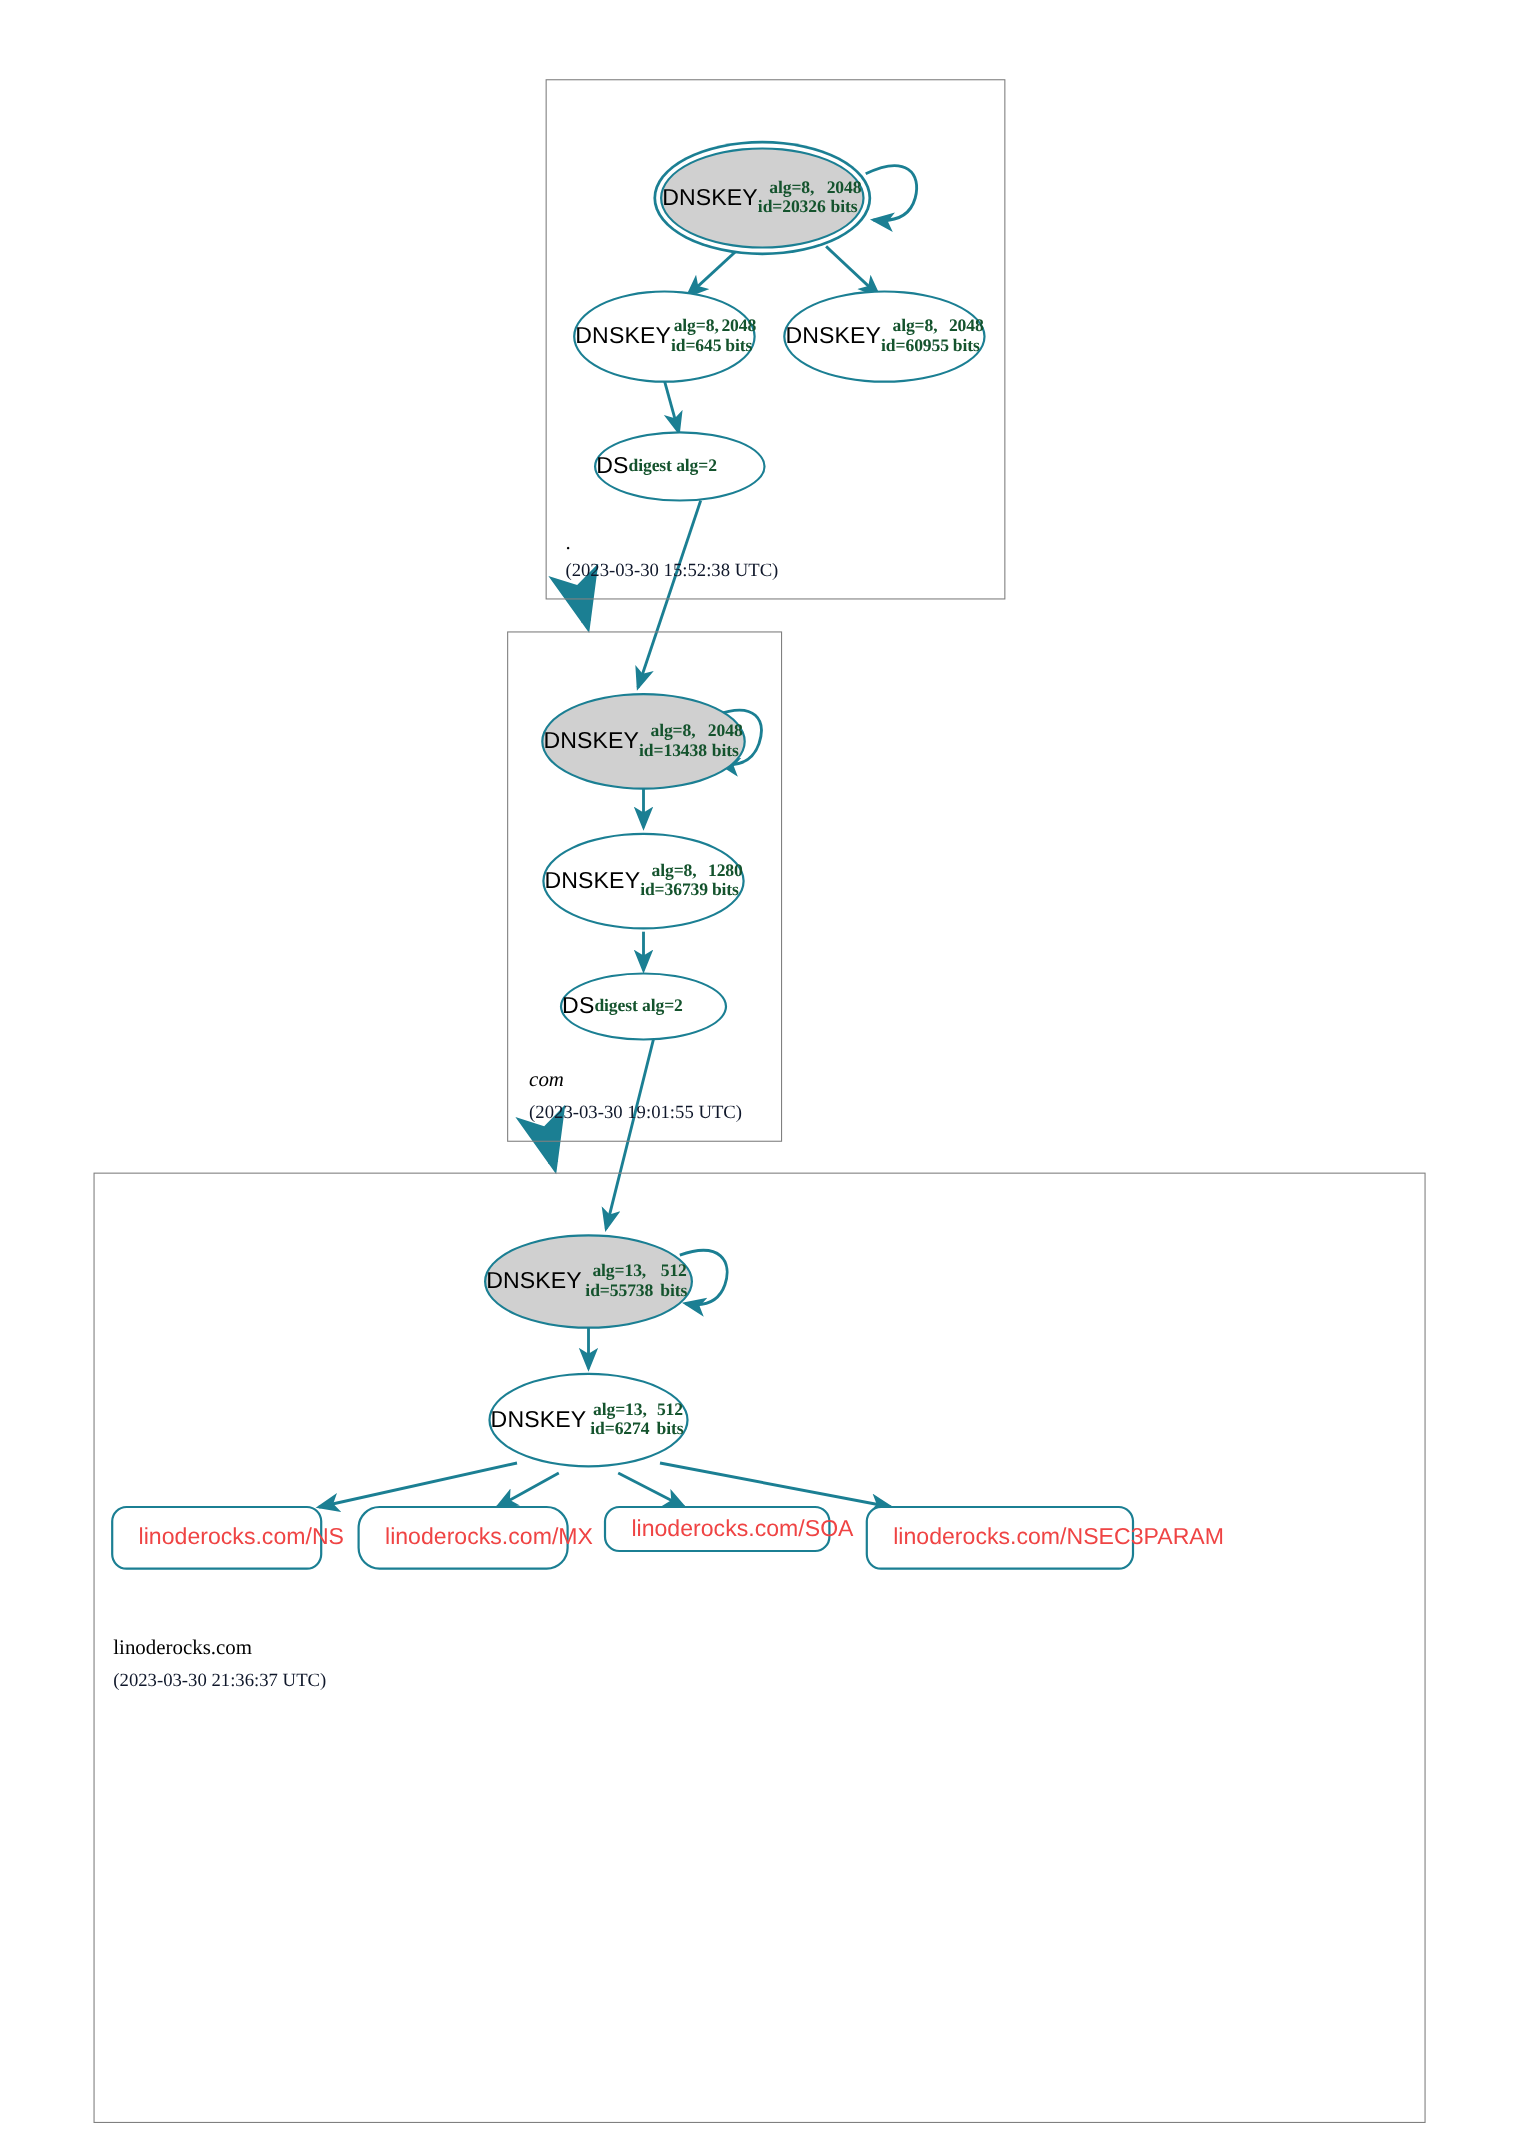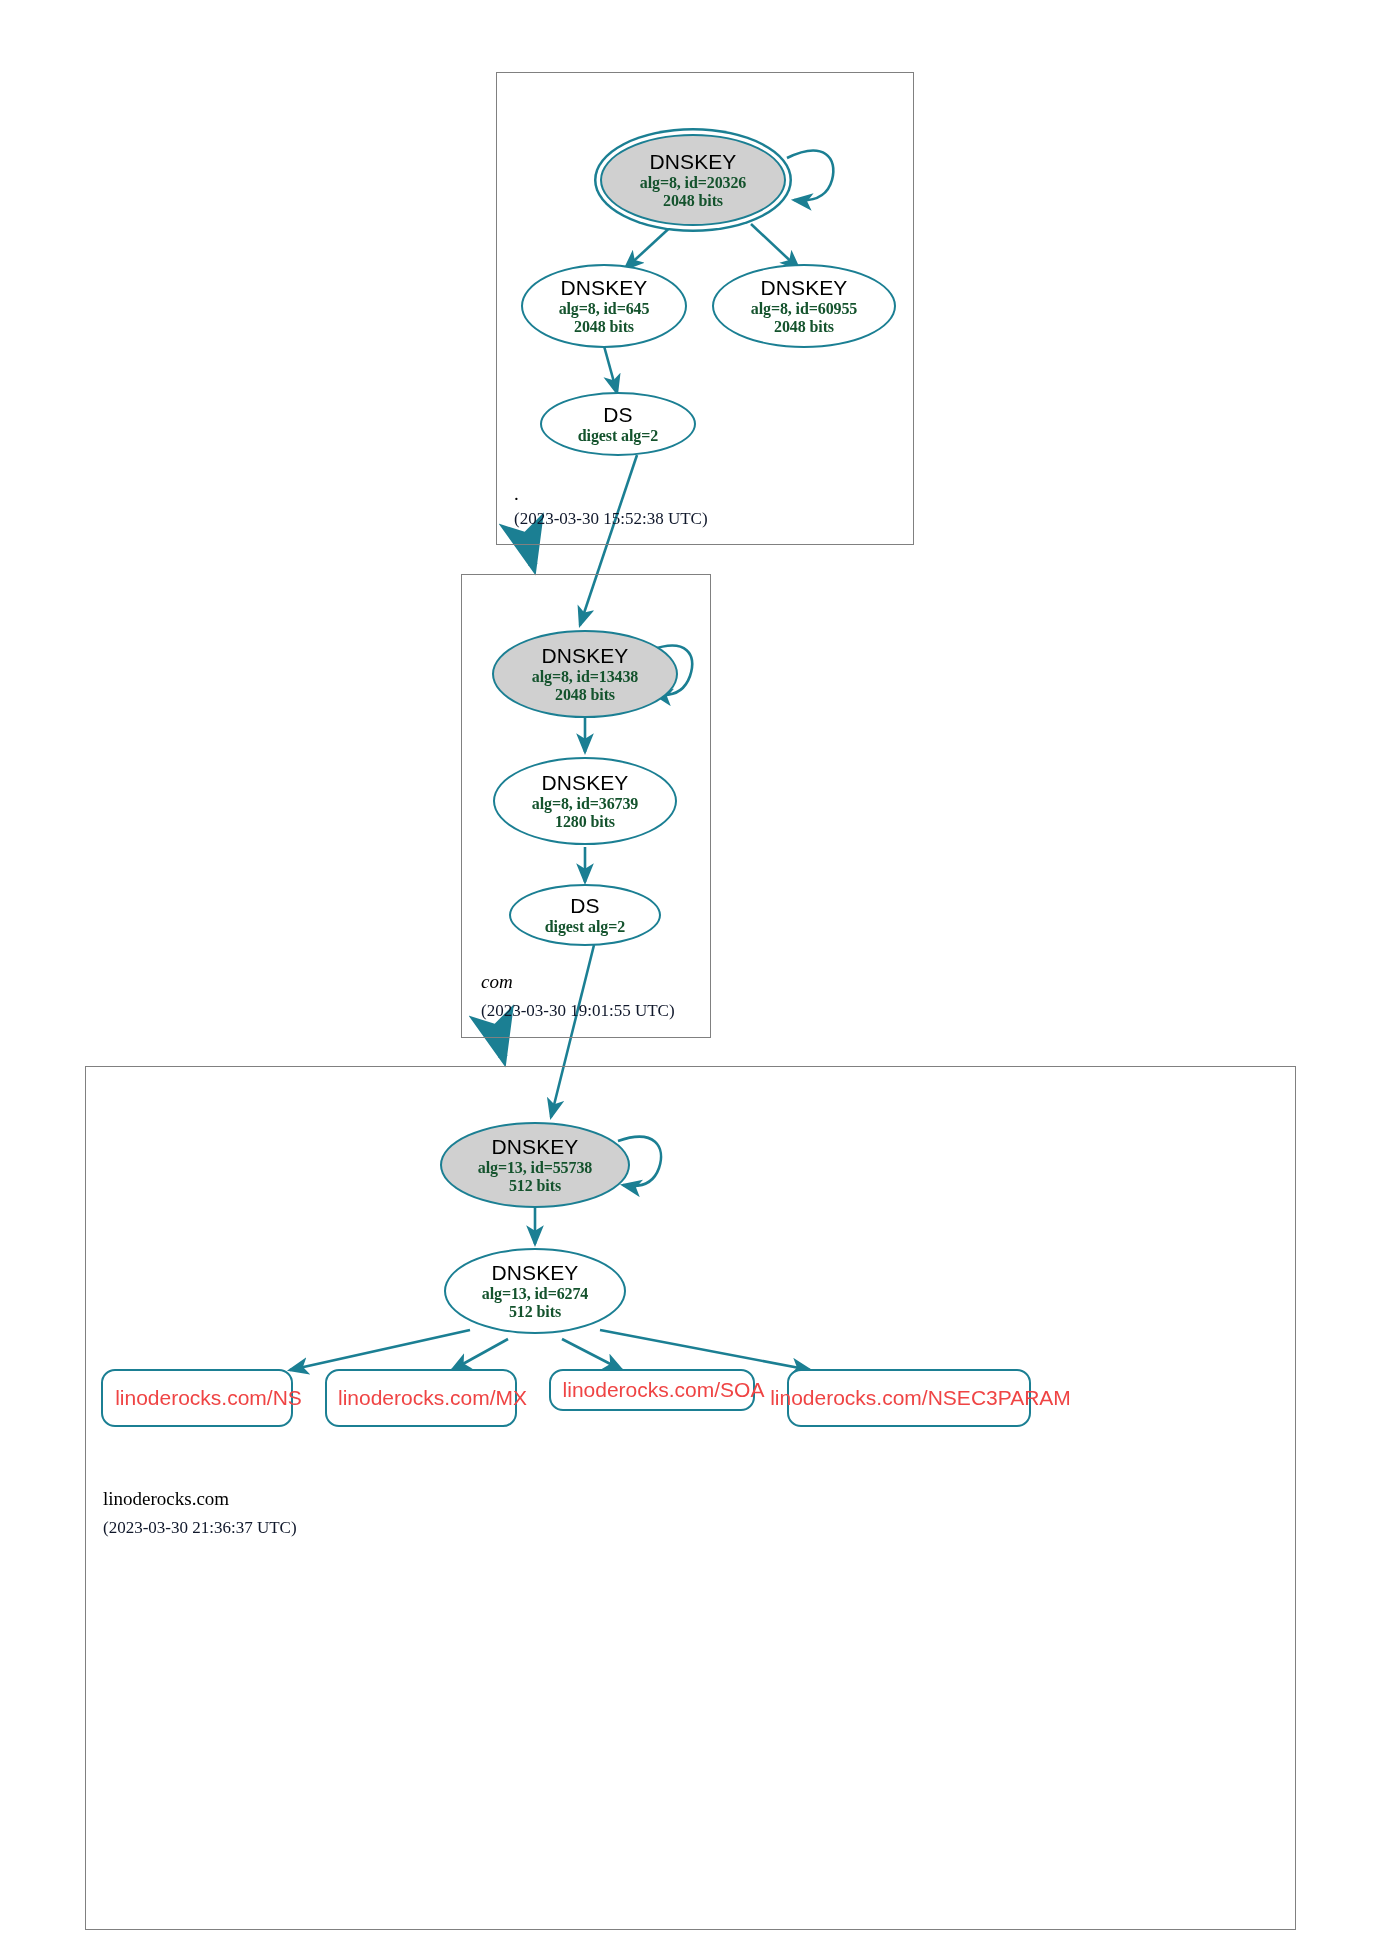--- a/index.html
+++ b/index.html
@@ -46,23 +46,22 @@
     top: 0;
     width: 1388px;
     height: 1944px;
     pointer-events: none;
   }
 
   
   .node {
     position: absolute;
     display: flex;
-    flex-direction: column;
+    flex-direction: row;
     align-items: center;
-    justify-content: center;
     box-sizing: border-box;
     text-align: center;
     line-height: 1.12;
   }
 
   .node.ellipse {
     border-radius: 50%;
     border: 2.4px solid #1b7f93;
     background: #ffffff;
   }
@@ -212,21 +211,21 @@
   <div class="node ellipse" style="left:444px; top:1248px; width:182px; height:86px;">
     <span class="n-title">DNSKEY</span>
     <span class="n-sub">alg=13, id=6274</span>
     <span class="n-sub">512 bits</span>
   </div>
 
   <div class="node rrset" style="left:101px; top:1369px; width:192px; height:58px;">
     <span class="rrset-label">linoderocks.com/NS</span>
   </div>
 
-  <div class="node rrset" style="left:325px; top:1369px; width:192px; height:58px;">
+  <div class="node rrset" style="left:325px; top:1369px; width:192px; height:58px;border-radius:20px;">
     <span class="rrset-label">linoderocks.com/MX</span>
   </div>
 
   <div class="node rrset" style="left:549px; top:1369px; width:206px; height:42px;">
     <span class="rrset-label">linoderocks.com/SOA</span>
   </div>
 
   <div class="node rrset" style="left:787px; top:1369px; width:244px; height:58px;">
     <span class="rrset-label">linoderocks.com/NSEC3PARAM</span>
   </div>

